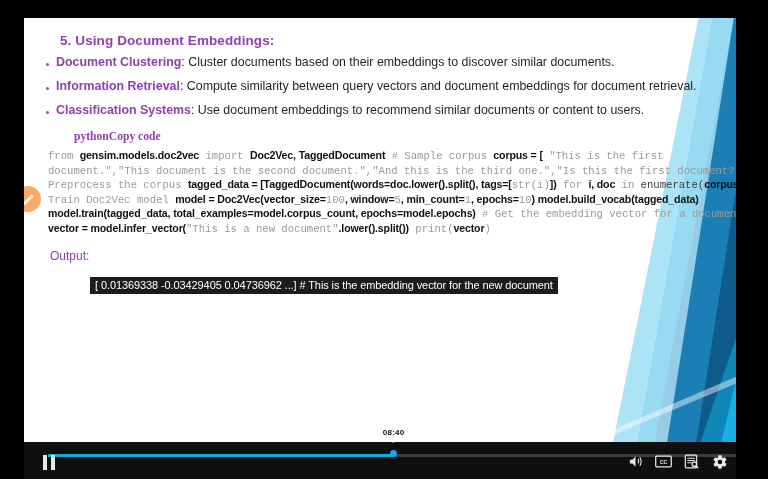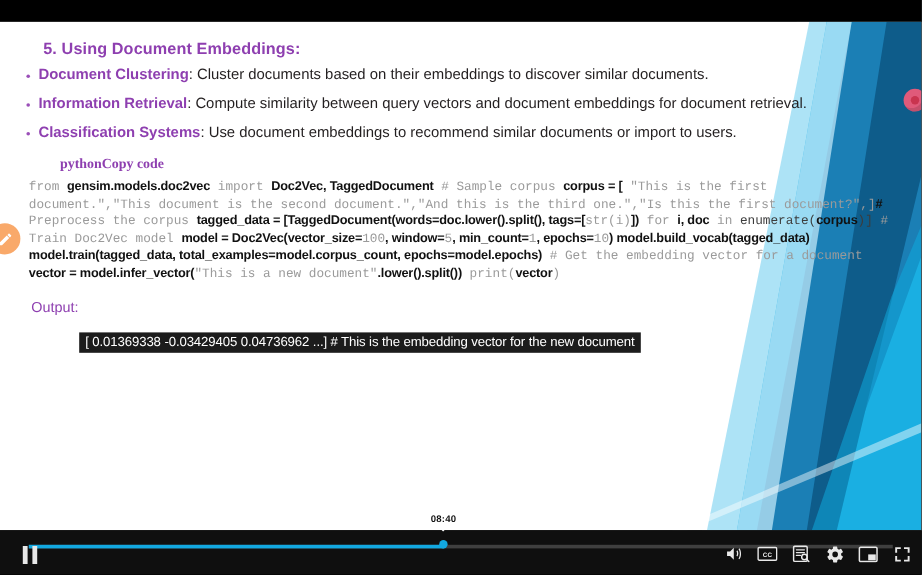--- a/index.html
+++ b/index.html
@@ -1,19 +1,19 @@
 <!DOCTYPE html>
 <html><head>
 <meta charset="utf-8">
 <style>
   * { margin:0; padding:0; box-sizing:border-box; }
   html,body { width:768px; height:479px; overflow:hidden; background:#000; }
   body { font-family:"Liberation Sans", sans-serif; }
 
-  #player { position:relative; width:768px; height:479px; background:#000; overflow:hidden; }
+  #player { position:relative; width:712px; height:479px; background:#000; overflow:hidden;margin-left:24px; }
 
   
   #slide {
     position:absolute; left:0; top:18px; width:768px; height:424px;
     background:#ffffff; overflow:hidden;
   }
 
   
   .poly { position:absolute; top:0; }
   .p1 { left:560px; width:208px; height:424px; background:#29b6e8; clip-path:polygon(55% 0, 100% 0, 100% 100%, 14% 100%); }
@@ -147,21 +147,21 @@
       <div class="bullet-row">
         <div class="bullet-dot"><span></span></div>
         <div class="bullet-text just">
           <span class="term">Information Retrieval</span><span>: Compute similarity between query vectors and document embeddings for document retrieval.</span>
         </div>
       </div>
 
       <div class="bullet-row">
         <div class="bullet-dot"><span></span></div>
         <div class="bullet-text">
-          <span class="term">Classification Systems</span><span>: Use document embeddings to recommend similar documents or import to users.</span>
+          <span class="term">Classification Systems</span><span>: Use document embeddings to recommend similar documents or content to users.</span>
         </div>
       </div>
 
 
       <div class="copy-line">pythonCopy code</div>
 
       <div class="code"><i>from </i><b>gensim.models.doc2vec</b><i> import </i><b>Doc2Vec, TaggedDocument</b> <i># Sample corpus</i> <b>corpus = [</b> <i>"This is the first document.","This document is the second document.","And this is the third one.","Is this the first document?",]</i><b>#</b> <i>Preprocess the corpus</i> <b>tagged_data = [TaggedDocument(words=doc.lower().split(), tags=[</b><i>str(i)</i><b>])</b> <i>for </i><b>i, doc</b><i> in </i>enumerate(<b>corpus</b>)] <i># Train Doc2Vec model</i> <b>model = Doc2Vec(vector_size=</b><i>100</i><b>, window=</b><i>5</i><b>, min_count=</b><i>1</i><b>, epochs=</b><i>10</i><b>) model.build_vocab(tagged_data) model.train(tagged_data, total_examples=model.corpus_count, epochs=model.epochs)</b> <i># Get the embedding vector for a document</i> <b>vector = model.infer_vector(</b><i>"This is a new document"</i><b>.lower().split())</b> <i>print(</i><b>vector</b><i>)</i></div>
 
       <div class="output-label">Output:</div>
 

